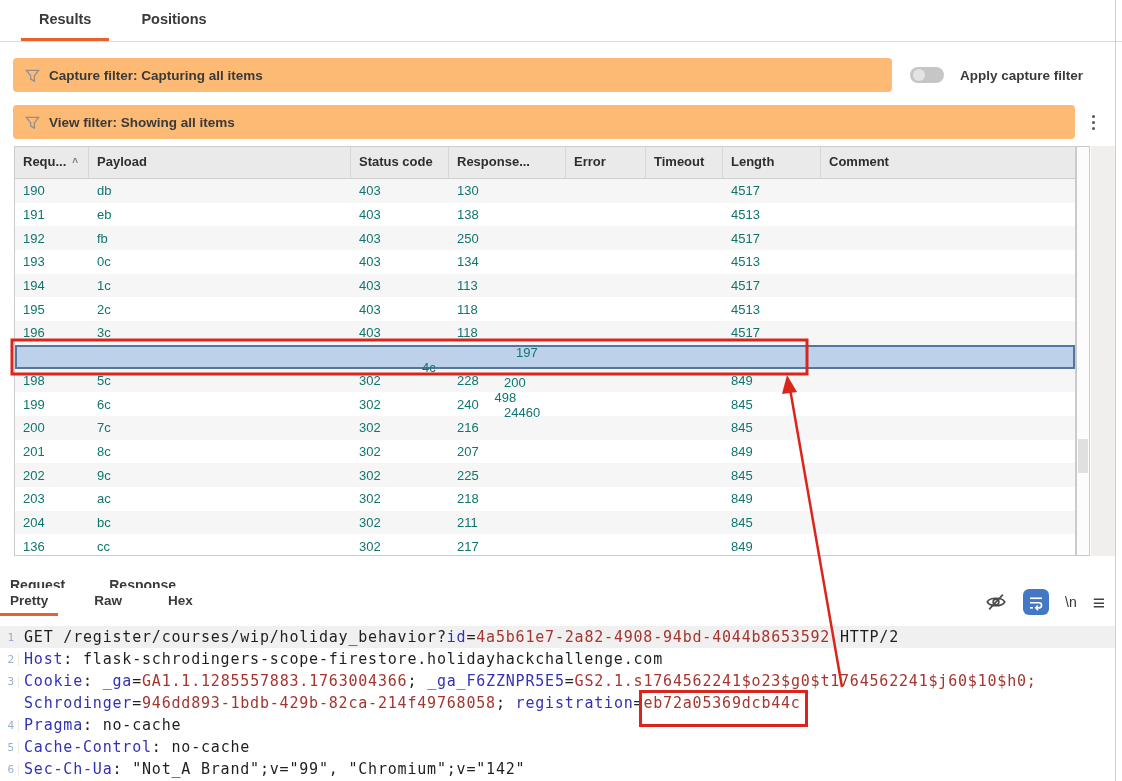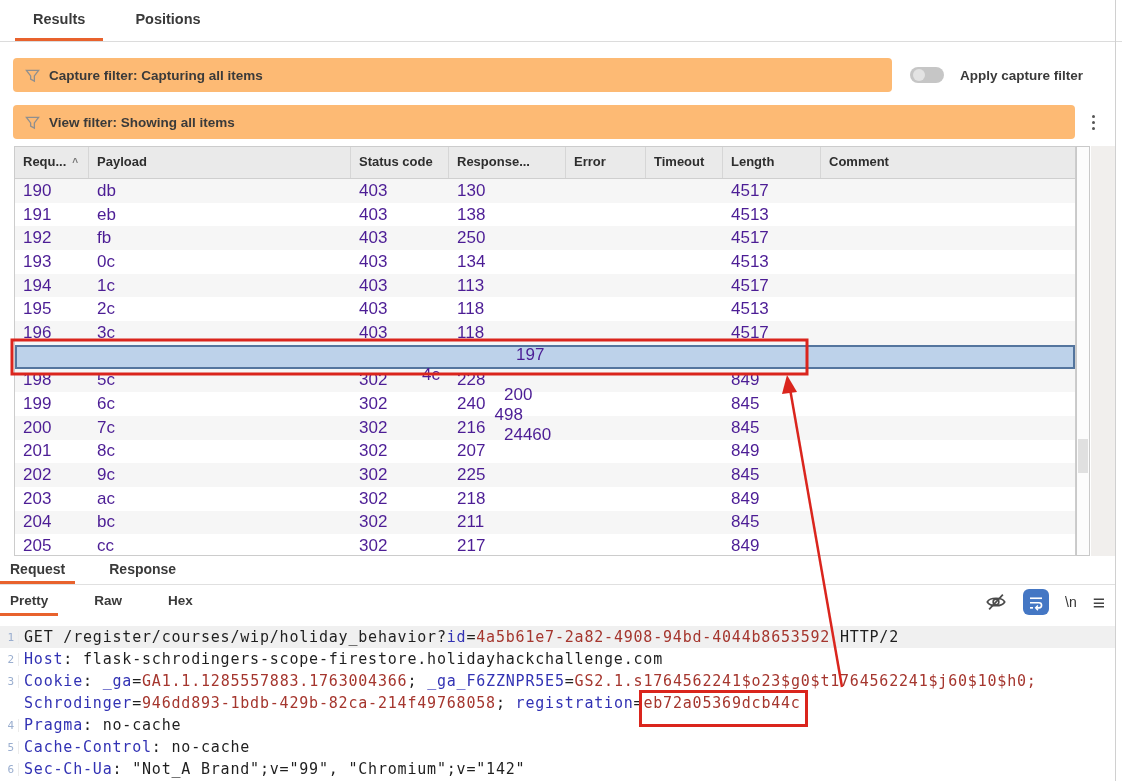--- a/index.html
+++ b/index.html
@@ -2,21 +2,21 @@
 <html><head>
 <meta charset="utf-8">
 <style>
   html,body{margin:0;padding:0;}
   body{
     width:1122px;height:781px;position:relative;overflow:hidden;
     background:#ffffff;font-family:"Liberation Sans",sans-serif;color:#333;
   }
   
   .top-tabs{height:41px;border-bottom:1px solid #dcdcdc;display:flex;align-items:stretch;
-    padding-left:15px;gap:14px;background:#fff;}
+    padding-left:21px;gap:14px;background:#fff;}
   .tab{display:flex;align-items:center;padding:0 18px;font-size:14.5px;font-weight:bold;
     color:#3a3a3a;border-bottom:3px solid transparent;cursor:default;}
   .tab.active{border-bottom-color:#e8622d;}
   
   .filter-row{display:flex;align-items:center;padding-left:13px;}
   .filter-row.capture{margin-top:16px;}
   .filter-row.view{margin-top:13px;}
   .filter-bar{height:34px;background:#fdba74;border-radius:4px;display:flex;align-items:center;
     padding-left:12px;gap:9px;}
   .filter-bar.capture-bar{width:867px;}
@@ -32,40 +32,40 @@
   .kebab{margin-left:13px;display:flex;flex-direction:column;gap:3px;padding:4px;}
   .kebab i{width:3px;height:3px;border-radius:50%;background:#555;}
   
   .table-wrap{position:absolute;left:14px;top:146px;width:1062px;height:410px;
     border:1px solid #cccccc;box-sizing:border-box;background:#fff;overflow:hidden;}
   .thead{display:flex;height:31px;background:#eaeaea;border-bottom:1px solid #cfcfcf;}
   .th{font-size:13px;font-weight:bold;color:#2e2e2e;padding-left:8px;line-height:30px;
     border-right:1px solid #d6d6d6;box-sizing:border-box;white-space:nowrap;overflow:hidden;}
   .th:last-child{border-right:none;}
   .sort{font-size:10px;color:#777;margin-left:6px;font-weight:bold;}
-  .tr{display:flex;height:23.7px;align-items:center;font-size:17px;color:#4c1d95;background:#fff;}
+  .tr{display:flex;height:23.7px;align-items:center;font-size:13px;color:#0f766e;background:#fff;}
   .tr.alt{background:#f6f6f6;}
   .tr.sel{background:#bdd2ea;box-shadow:inset 0 0 0 2px #54759e;flex-direction:column;}
   .td{padding-left:8px;box-sizing:border-box;white-space:nowrap;overflow:hidden;}
   .c-req{width:74px;flex:none;}
   .c-pay{width:262px;flex:none;}
   .c-status{width:98px;flex:none;}
   .c-resp{width:117px;flex:none;}
   .c-err{width:80px;flex:none;}
   .c-time{width:77px;flex:none;}
   .c-len{width:98px;flex:none;}
   .c-com{flex:1;}
   
   .vscroll{position:absolute;left:1076px;top:146px;width:14px;height:410px;
     border:1px solid #c9c9c9;box-sizing:border-box;background:#fcfcfc;}
   .vscroll .thumb{margin-top:292px;margin-left:1px;width:10px;height:34px;background:#e0e0e0;}
   .right-gutter{position:absolute;left:1091px;top:146px;width:24px;height:410px;background:#f1efed;}
   .win-border{position:absolute;left:1115px;top:0;width:1px;height:781px;background:#d0d0d0;}
   
-  .bottom-tabs{position:absolute;left:0;top:556px;width:1115px;height:28px;
+  .bottom-tabs{position:absolute;left:0;top:572px;width:1115px;height:28px;
     border-bottom:1px solid #e0e0e0;display:flex;gap:24px;background:#fff;}
   .btab{display:flex;align-items:center;padding:0 10px;font-size:14px;font-weight:bold;
     color:#3a3a3a;border-bottom:3px solid transparent;}
   .btab.active{border-bottom-color:#e8622d;}
   .view-tabs{position:absolute;left:0;top:588px;width:1115px;height:28px;display:flex;gap:26px;
     align-items:stretch;background:#fff;padding-right:10px;box-sizing:border-box;}
   .vtab{display:flex;align-items:center;padding:0 10px;font-size:13.5px;font-weight:bold;
     color:#3a3a3a;border-bottom:3px solid transparent;}
   .vtab.active{border-bottom-color:#e8622d;}
   .view-icons{margin-left:auto;display:flex;align-items:center;gap:16px;}
@@ -281,21 +281,21 @@
         <div class="td c-req">204</div>
         <div class="td c-pay">bc</div>
         <div class="td c-status">302</div>
         <div class="td c-resp">211</div>
         <div class="td c-err"></div>
         <div class="td c-time"></div>
         <div class="td c-len">845</div>
         <div class="td c-com"></div>
       </div>
       <div class="tr">
-        <div class="td c-req">205</div>
+        <div class="td c-req">136</div>
         <div class="td c-pay">cc</div>
         <div class="td c-status">302</div>
         <div class="td c-resp">217</div>
         <div class="td c-err"></div>
         <div class="td c-time"></div>
         <div class="td c-len">849</div>
         <div class="td c-com"></div>
       </div>
     </div>
 </div>

